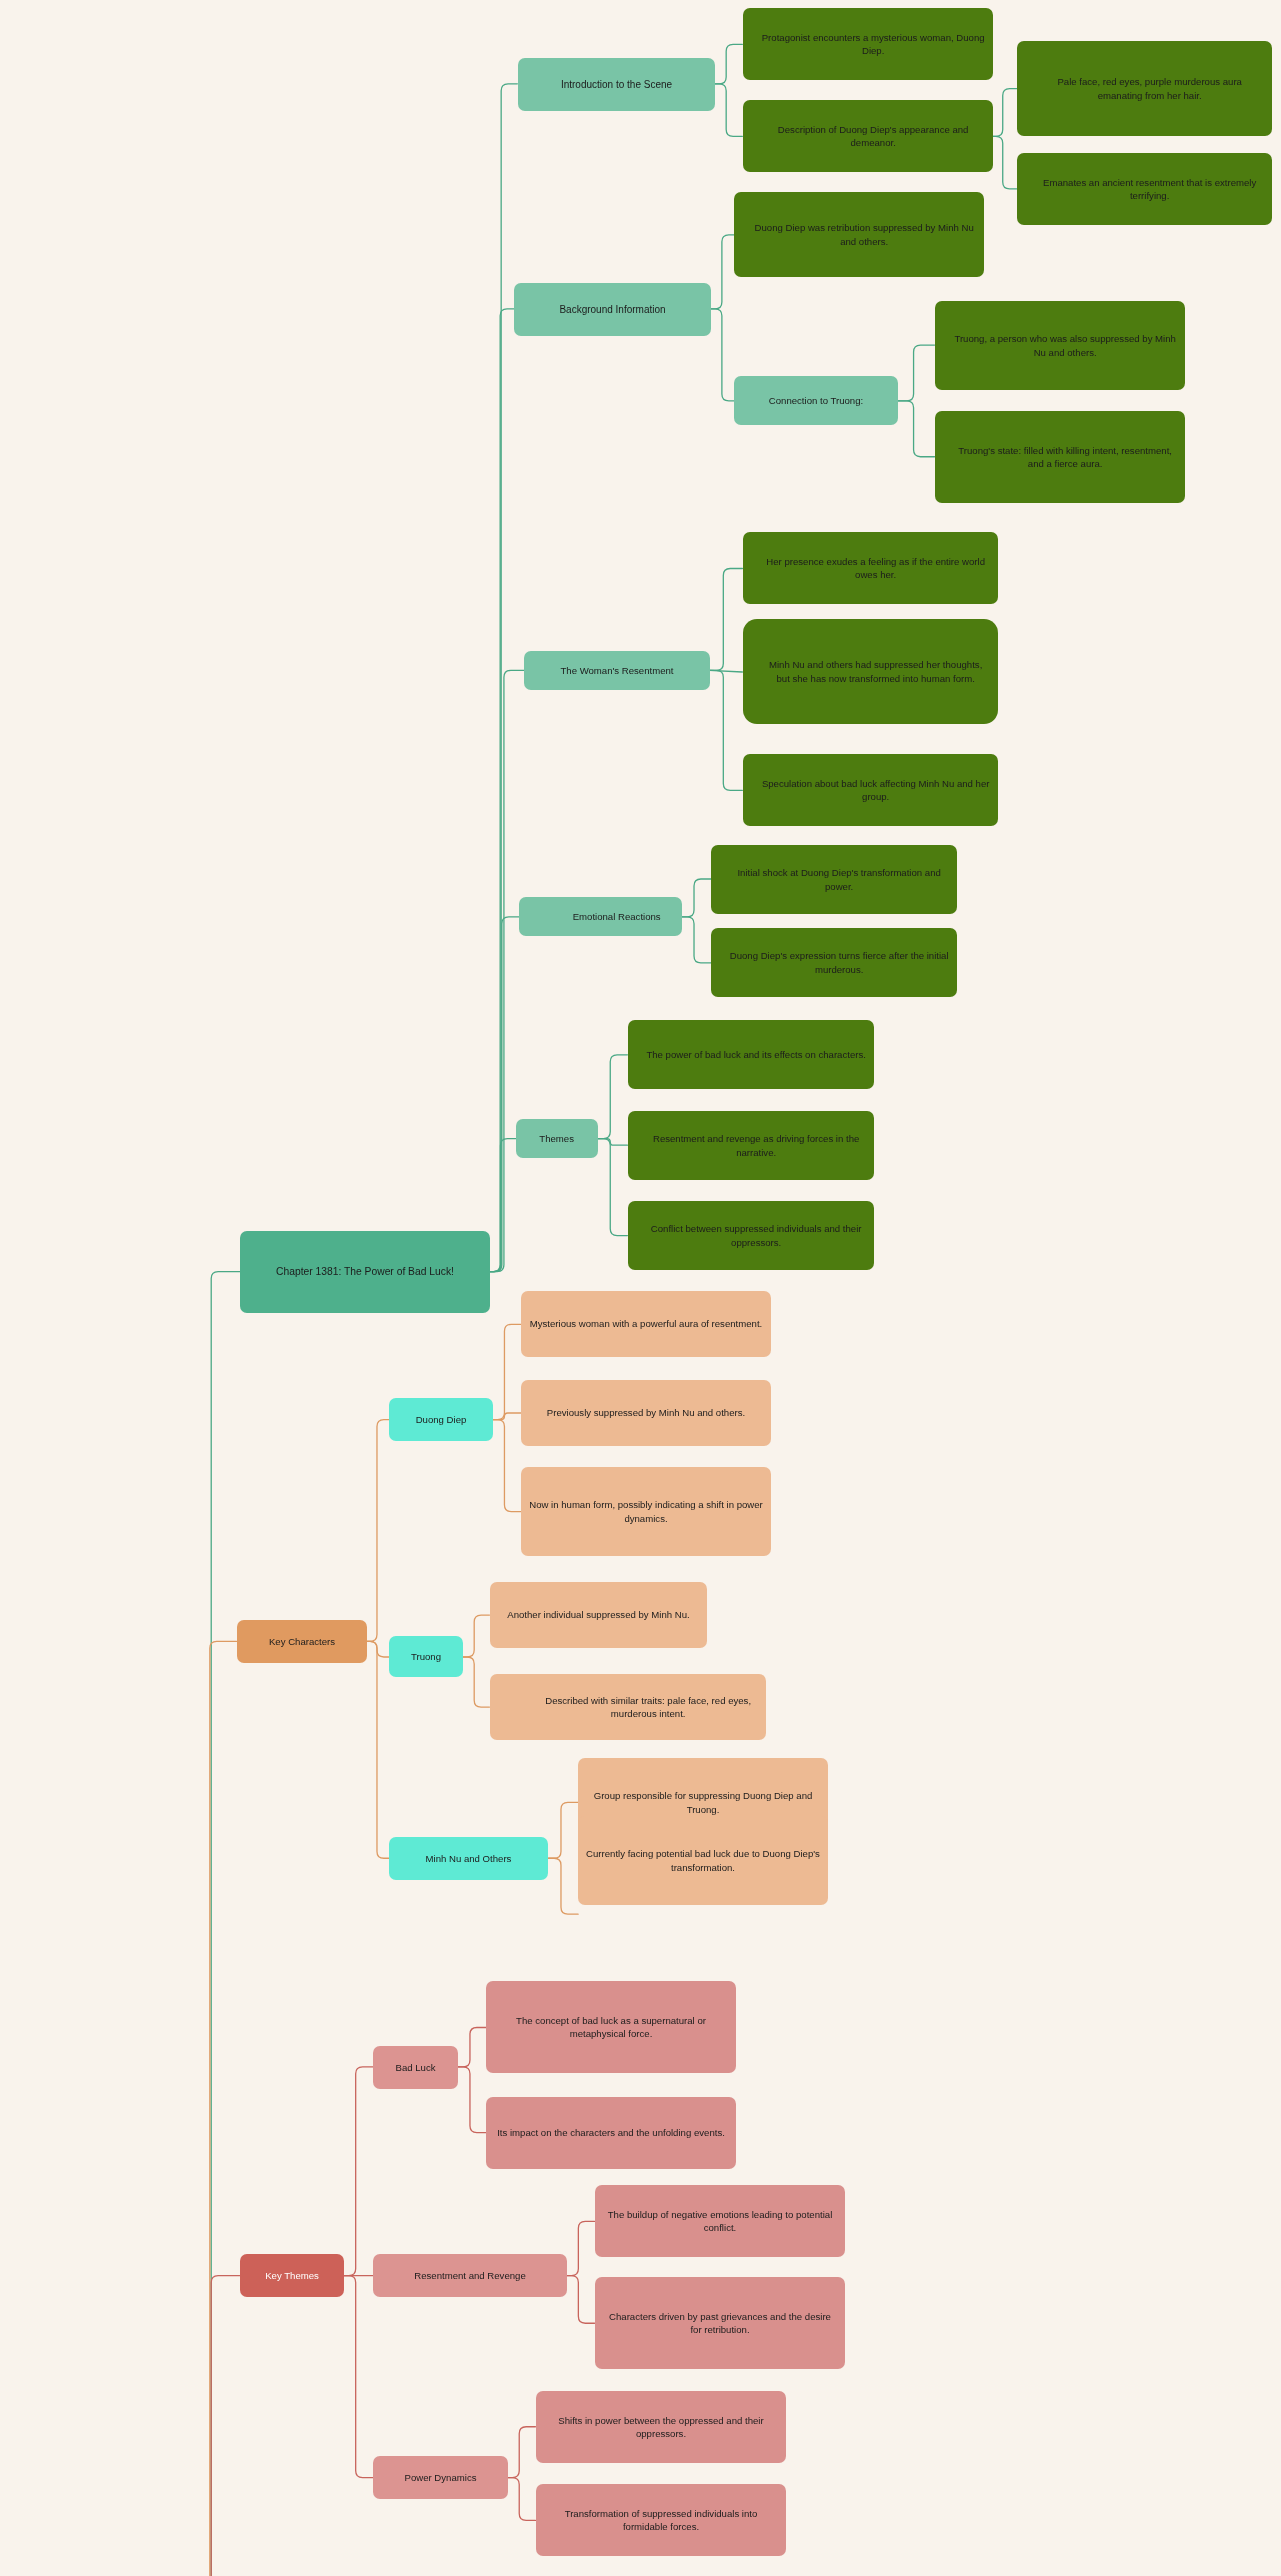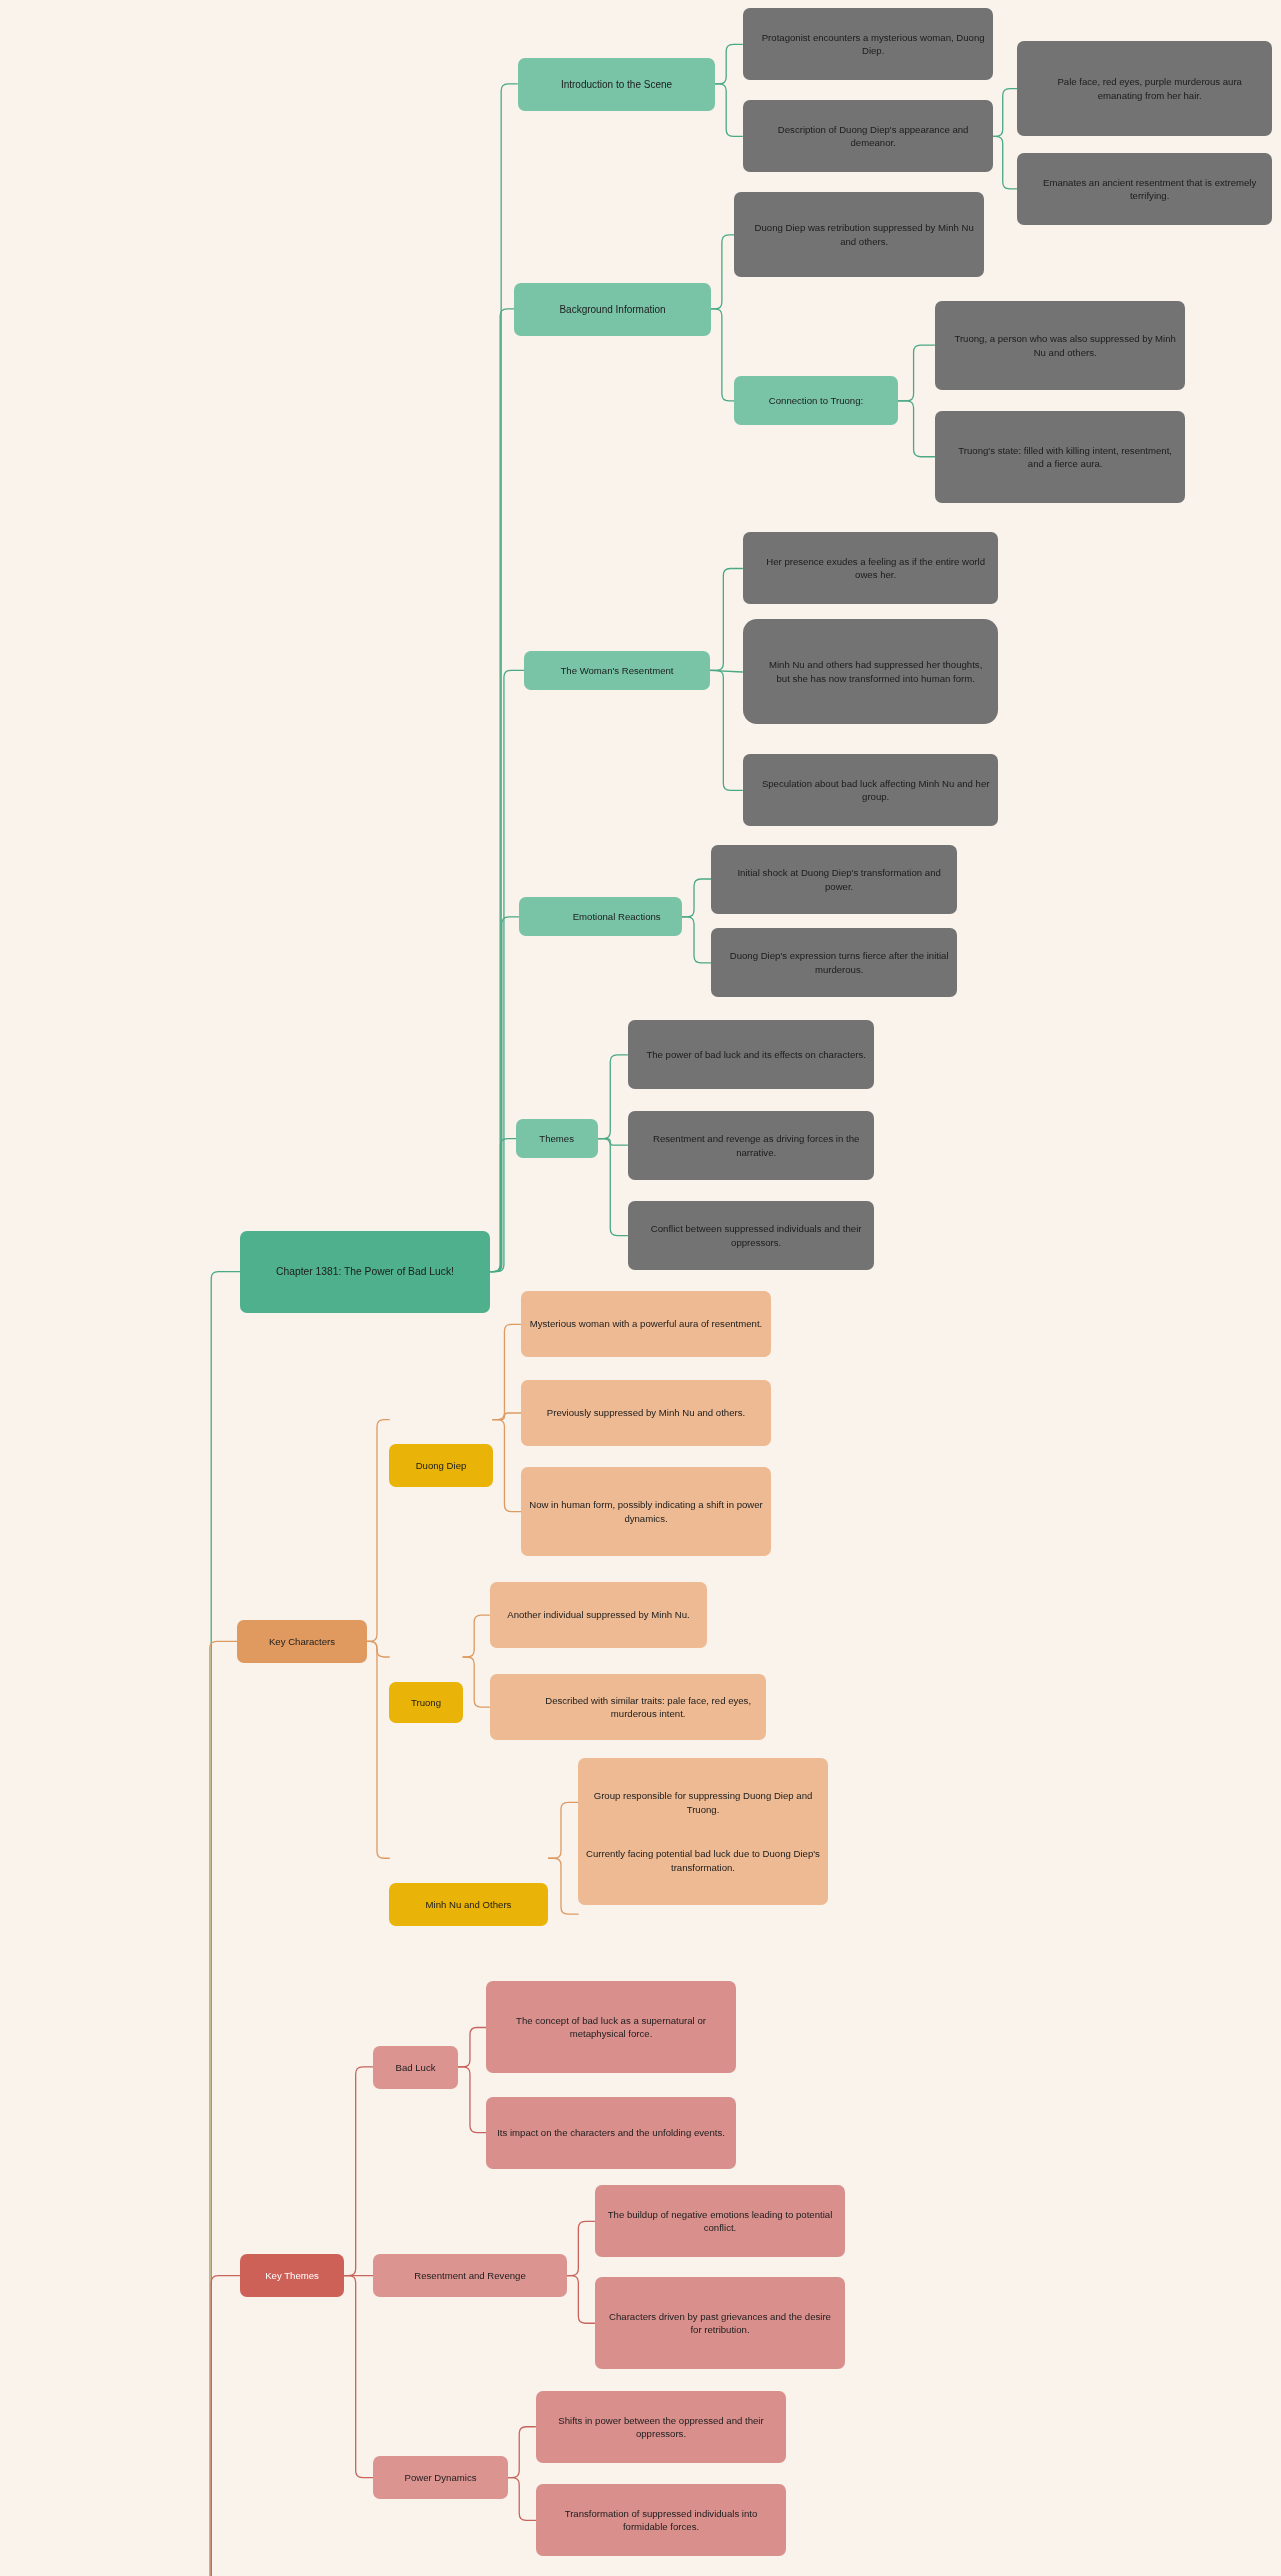--- a/index.html
+++ b/index.html
@@ -32,24 +32,24 @@
     padding:4.6px 7.7px;
     line-height:1.38;
     color:#1c1c1c;
     font-size:10.3px;
     white-space:pre-wrap;
     word-break:normal;
   }
   
   .n-g1{ background:#4eb08c; }           
   .n-g2{ background:#79c4a6; }           
-  .n-g3{ background:#737373;padding-left:18px; }           
+  .n-g3{ background:#4d7c0f;padding-left:18px; }           
   
   .n-o1{ background:#e09a60; }
-  .n-o2{ background:#eab308;margin-top:46px; }
+  .n-o2{ background:#5eead4; }
   .n-o3{ background:#edba93; }
   
   .n-r1{ background:#cd6158; color:#ffffff; }
   .n-r2{ background:#dc9491; }
   .n-r3{ background:#d9908d; }
 </style>
 </head>
 <body>
 
 <div id="canvas">

